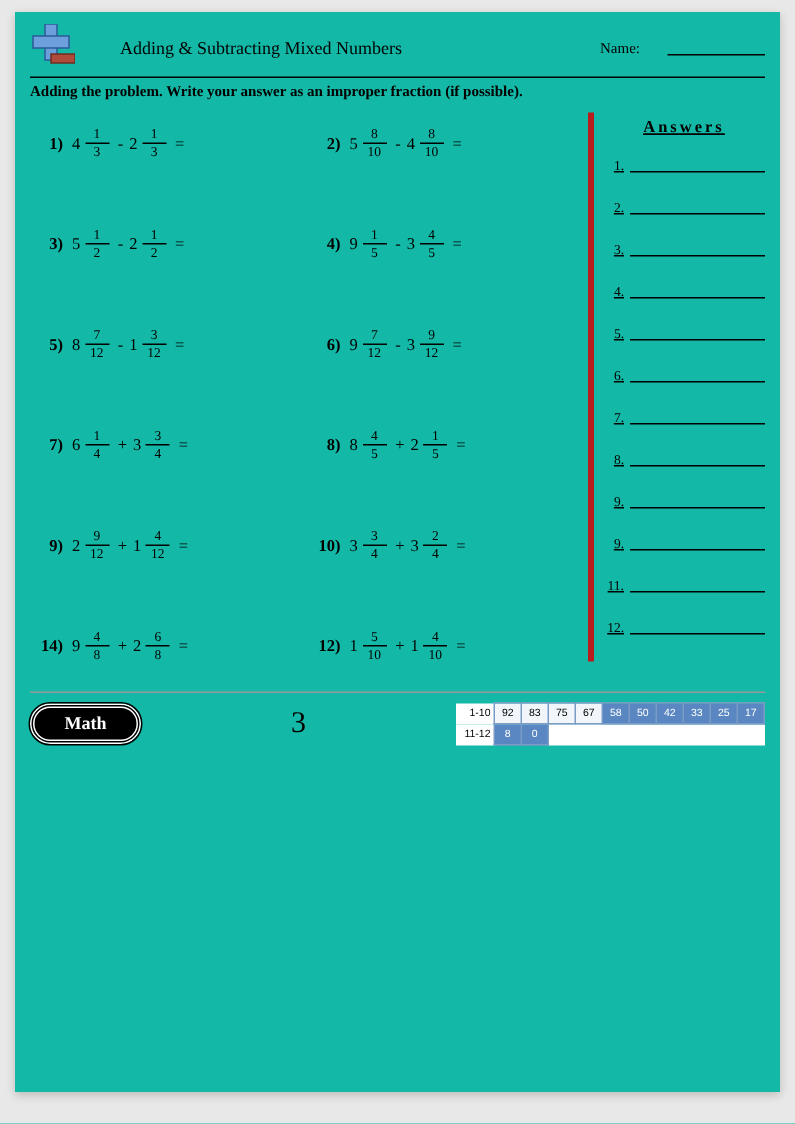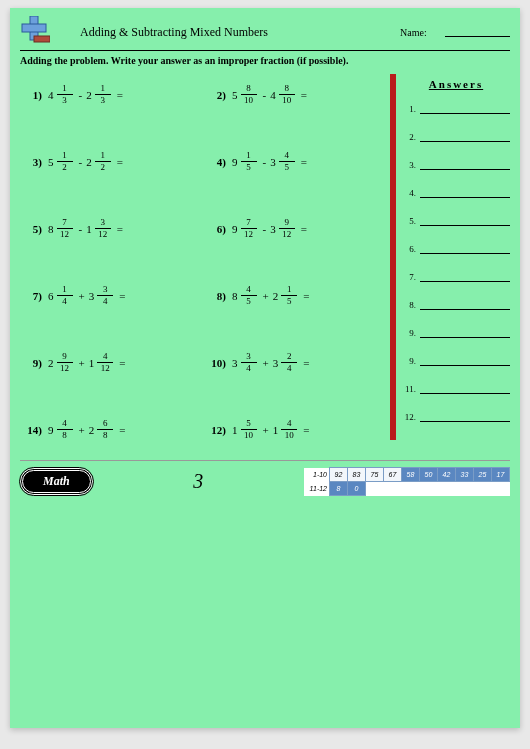--- a/index.html
+++ b/index.html
@@ -3,21 +3,21 @@
 <meta charset="utf-8">
 <style>
   body {
     margin: 0;
     padding: 0;
     background: #e8e8e8;
     font-family: "Times New Roman", serif;
     width: 530px;
   }
   .page {
-    background: #86efac;
+    background: #14b8a6;
     width: 510px;
     margin: 8px auto;
     padding: 8px 10px 14px 10px;
     box-sizing: border-box;
     position: relative;
     box-shadow: 0 2px 6px rgba(0,0,0,0.2);
     min-height: 720px;
   }
   .header {
     display: flex;
@@ -89,22 +89,23 @@
     line-height: 1;
     margin: 0 2px;
   }
   .frac .num { border-bottom: 1px solid #000; width: 16px; text-align: center; padding-bottom:1px;}
   .frac .den { width: 16px; text-align: center; padding-top:1px;}
   .op { margin: 0 4px; font-size: 11px; }
   .eq { margin-left: 4px; font-size: 11px; }
 
   .answers-col {
     width: 108px;
-    border-left: 6px solid #b91c1c;
+    border-left: 4px solid #b91c1c;
     padding-left: 6px;
+    text-decoration: underline;
   }
   .answers-title {
     font-weight: bold;
     text-decoration: underline;
     letter-spacing: 2px;
     font-size: 11px;
     text-align: center;
     margin: 4px 0 14px 0;
   }
   .answer-line {
@@ -116,21 +117,20 @@
   .answer-line .anum { width: 14px; text-align: right; margin-right: 4px; }
   .answer-line .blank { flex: 1; border-bottom: 1px solid #000; height: 9px; }
 
   .footer {
     margin-top: 20px;
     display: flex;
     align-items: center;
     justify-content: space-between;
     border-top: 1px solid #999;
     padding-top: 6px;
-    font-style: italic;
   }
   .math-pill {
     background: #000;
     color: #fff;
     font-weight: bold;
     border-radius: 14px;
     padding: 3px 20px;
     font-size: 12px;
     border: 3px double #fff;
     outline: 1px solid #000;

